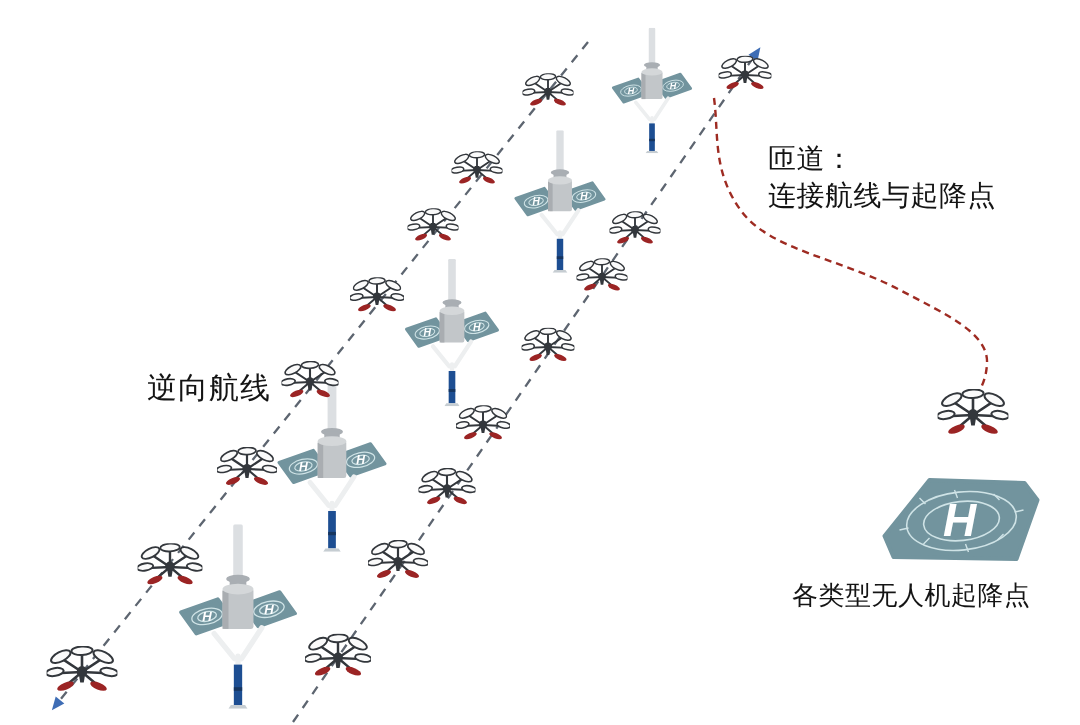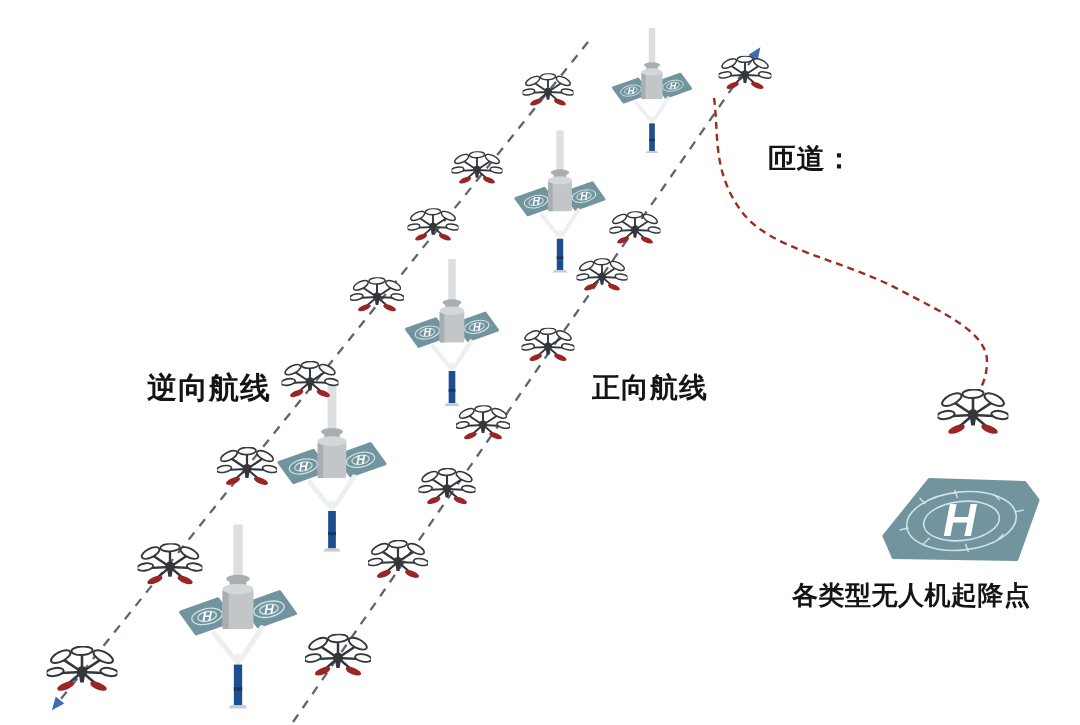--- a/index.html
+++ b/index.html
@@ -2,21 +2,21 @@
 <html style="--background: #ffffff; --label-text: #141414; --route-line: #5d6570; --arrow-blue: #3e6db5; --ramp-red: #9e2b22; --pad-teal: #72949e; --pad-mark: #cfe3e6; --pole-blue: #1d4e92; --tower-gray: #c2c6c9; --tower-light: #dcdfe2; --drone-dark: #33373c; --drone-red: #9b2424;"><head>
 <meta charset="utf-8">
 <style>
   html,body{margin:0;padding:0;background:#fff;}
   .stage{position:relative;width:1080px;height:725px;overflow:hidden;
          background:var(--background,#ffffff);
          font-family:"Liberation Sans","DejaVu Sans",sans-serif;}
   .stage svg{position:absolute;left:0;top:0;}
 
   
-  .lbl{position:absolute;font-weight:700;color:var(--label-text,#141414);
+  .lbl{position:absolute;font-weight:400;color:var(--label-text,#141414);
        letter-spacing:1px;white-space:nowrap;}
   #lbl-reverse{left:147px;top:368px;font-size:30px;}
   #lbl-forward{left:592px;top:369px;font-size:28px;}
   #lbl-ramp{left:768px;top:140px;font-size:28px;line-height:37px;letter-spacing:0.5px;}
   #lbl-landing{left:792px;top:578px;font-size:26px;letter-spacing:0.5px;}
 
   
   .route-line{fill:none;stroke:var(--route-line,#5d6570);stroke-width:2.3;stroke-dasharray:9 8;}
   .arrowhead{fill:var(--arrow-blue,#3e6db5);}
   .ramp-line{fill:none;stroke:var(--ramp-red,#9e2b22);stroke-width:2.4;stroke-dasharray:7 5;}
@@ -148,18 +148,18 @@
         <use x="456" y="405.2" width="54" height="45" href="#drone" xlink:href="#drone"></use>
         <use x="418.5" y="468.1" width="57" height="47.5" href="#drone" xlink:href="#drone"></use>
         <use x="368" y="540" width="60" height="50" href="#drone" xlink:href="#drone"></use>
         <use x="305" y="633.8" width="66" height="55.00000000000001" href="#drone" xlink:href="#drone"></use>
         <use x="937.6" y="389.04" width="70.8" height="59" href="#drone" xlink:href="#drone"></use>
       </g>
     <use id="landing-pad" href="#helipad" xlink:href="#helipad" x="877" y="478" width="163" height="92"></use>
   </svg>
 
   <div class="lbl" id="lbl-reverse">逆向航线</div>
-  <div class="lbl" id="lbl-forward">正向航线</div>
   <div class="lbl" id="lbl-ramp">
     <div>匝道：</div>
+    <div>连接航线与起降点</div>
   </div>
   <div class="lbl" id="lbl-landing">各类型无人机起降点</div>
 </div>
 
 </body></html>

